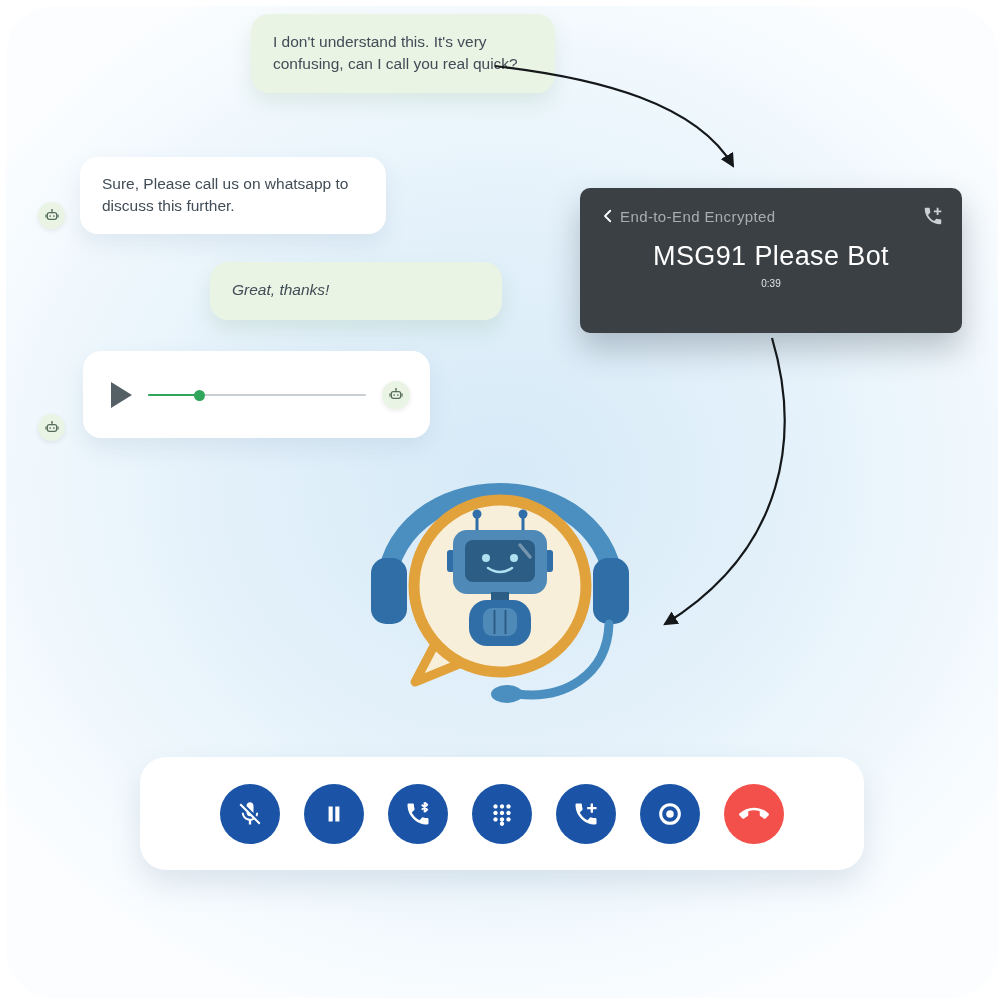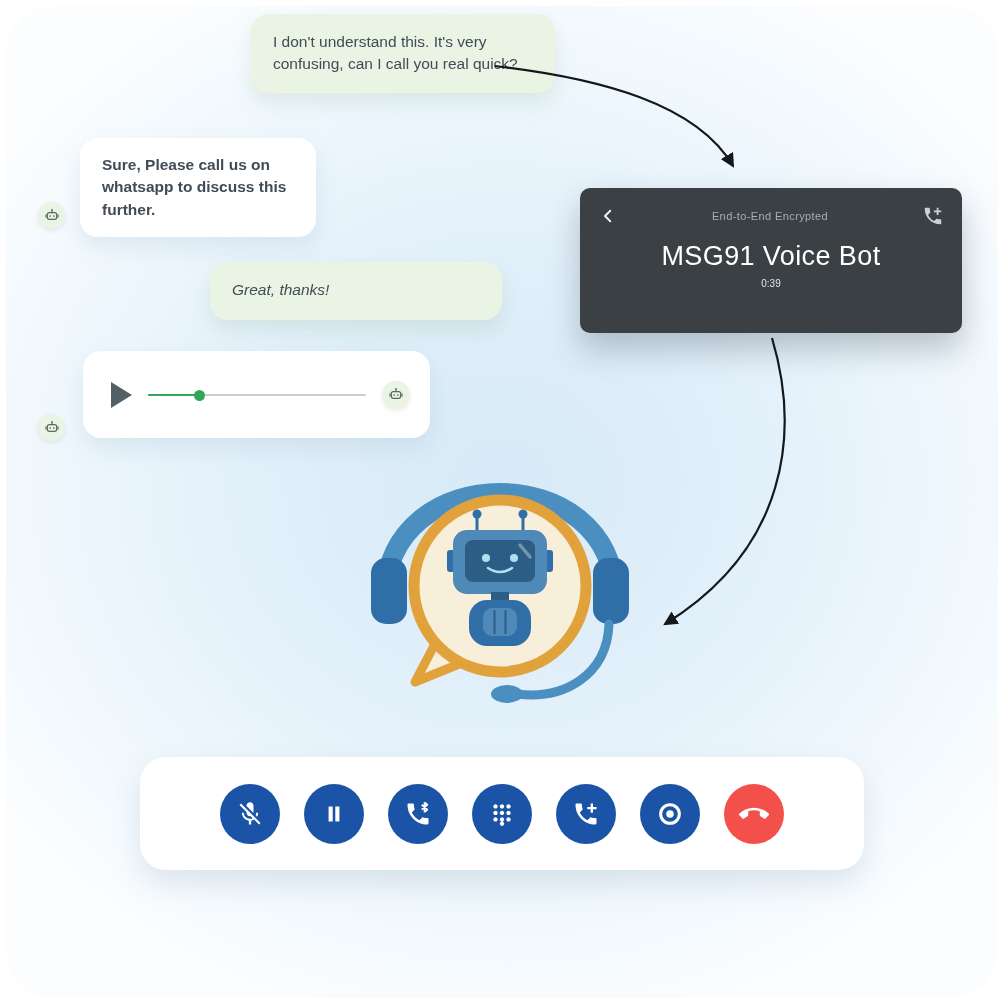--- a/index.html
+++ b/index.html
@@ -9,38 +9,38 @@
   }
   .bg{
     position:absolute;inset:6px;border-radius:48px;
     background:radial-gradient(ellipse 62% 56% at 50% 48%, #d6eaf7 0%, #e2f0fa 42%, #ecf6fc 68%, #fbfdff 100%);
   }
   
   .bubble{position:absolute;box-sizing:border-box;border-radius:18px;font-size:15.5px;line-height:1.45;color:#414c56;}
   .bubble.green{background:#e9f4e5;box-shadow:0 10px 20px rgba(130,165,130,.18);}
   .bubble.white{background:#ffffff;box-shadow:0 10px 22px rgba(110,140,170,.14);}
   .b1{left:210px;top:14px;width:304px;padding:17px 22px;margin-left:41px;}
-  .b2{left:80px;top:138px;width:236px;padding:16px 22px;font-weight:bold;}
+  .b2{left:80px;top:157px;width:306px;padding:16px 22px;}
   .b3{left:210px;top:262px;width:292px;height:58px;padding:17px 22px;font-style:italic;}
   .voice{left:83px;top:351px;width:347px;height:87px;display:flex;align-items:center;padding:0 20px 0 28px;gap:16px;}
   .play{width:0;height:0;border-left:21px solid #555f66;border-top:13px solid transparent;border-bottom:13px solid transparent;cursor:pointer;}
   .track{flex:1;height:2px;background:#c9ced3;position:relative;border-radius:2px;}
   .track-fill{position:absolute;left:0;top:0;height:2px;background:#2fa65a;border-radius:2px;}
   .knob{position:absolute;right:-5px;top:-4px;width:11px;height:11px;border-radius:50%;background:#2fa65a;}
   .bot-chip{width:28px;height:28px;border-radius:50%;background:#e9f4e5;display:flex;align-items:center;justify-content:center;flex:none;box-shadow:0 2px 5px rgba(0,0,0,.08);}
   .bot-chip.side{position:absolute;width:27px;height:27px;}
   .chip1{left:38px;top:202px;} .chip2{left:38px;top:414px;}
   
   .call-card{
     position:absolute;left:580px;top:188px;width:382px;height:145px;border-radius:10px;
     background:#3a4044;box-shadow:0 16px 32px rgba(40,55,70,.28);color:#fff;box-sizing:border-box;padding-top:15px;
   }
   .card-top{display:flex;align-items:center;padding:0 16px;}
   .card-back{width:24px;height:24px;cursor:pointer;flex:none;display:flex;align-items:center;justify-content:center;}
-  .card-enc{flex:1;text-align:center;font-size:11px;letter-spacing:.4px;color:#a8adb1;}
+  .card-enc{flex:1;text-align:left;font-size:15px;letter-spacing:.4px;color:#a8adb1;}
   .card-add{width:26px;height:26px;cursor:pointer;flex:none;display:flex;align-items:center;justify-content:center;}
   .card-title{text-align:center;font-size:27px;letter-spacing:.4px;margin-top:12px;color:#ffffff;}
   .card-timer{text-align:center;font-size:10px;margin-top:6px;color:#e2e5e7;}
   
   .overlay{position:absolute;inset:0;pointer-events:none;}
   .robot-wrap{position:absolute;left:365px;top:458px;width:270px;height:250px;}
   
   .bar{
     position:absolute;left:140px;top:757px;width:724px;height:113px;background:#ffffff;border-radius:26px;
     box-shadow:0 14px 30px rgba(90,120,150,.16);display:flex;align-items:center;justify-content:center;gap:24px;
@@ -116,21 +116,21 @@
         </svg>
     </div>
     <div class="card-enc">End-to-End Encrypted</div>
     <div class="card-add">
       <svg width="22" height="22" viewBox="0 0 24 24" fill="#ccd0d3">
           <path d="M6.62 10.79c1.44 2.83 3.76 5.14 6.59 6.59l2.2-2.21c.27-.27.67-.36 1.02-.24 1.12.37 2.33.57 3.57.57.55 0 1 .45 1 1V20c0 .55-.45 1-1 1-9.39 0-17-7.61-17-17 0-.55.45-1 1-1h3.5c.55 0 1 .45 1 1 0 1.25.2 2.45.57 3.57.11.35.03.74-.25 1.02l-2.2 2.2z"></path>
           <path d="M21 6h-3V3h-2v3h-3v2h3v3h2V8h3V6z"></path>
         </svg>
     </div>
   </div>
-  <div class="card-title">MSG91 Voice Bot</div>
+  <div class="card-title">MSG91 Please Bot</div>
   <div class="card-timer">0:39</div>
 </div>
 
 <svg class="overlay" width="1004" height="1004" viewBox="0 0 1004 1004">
   <defs>
     <marker id="ah" viewBox="0 0 10 10" refX="8.5" refY="5" markerWidth="6.5" markerHeight="6.5" orient="auto-start-reverse">
       <path d="M0 0 L10 5 L0 10 Z" fill="#15181a"></path>
     </marker>
   </defs>
   <path d="M 495 66 C 600 78, 697 104, 733 166" fill="none" stroke="#15181a" stroke-width="2.2" marker-end="url(#ah)"></path>

